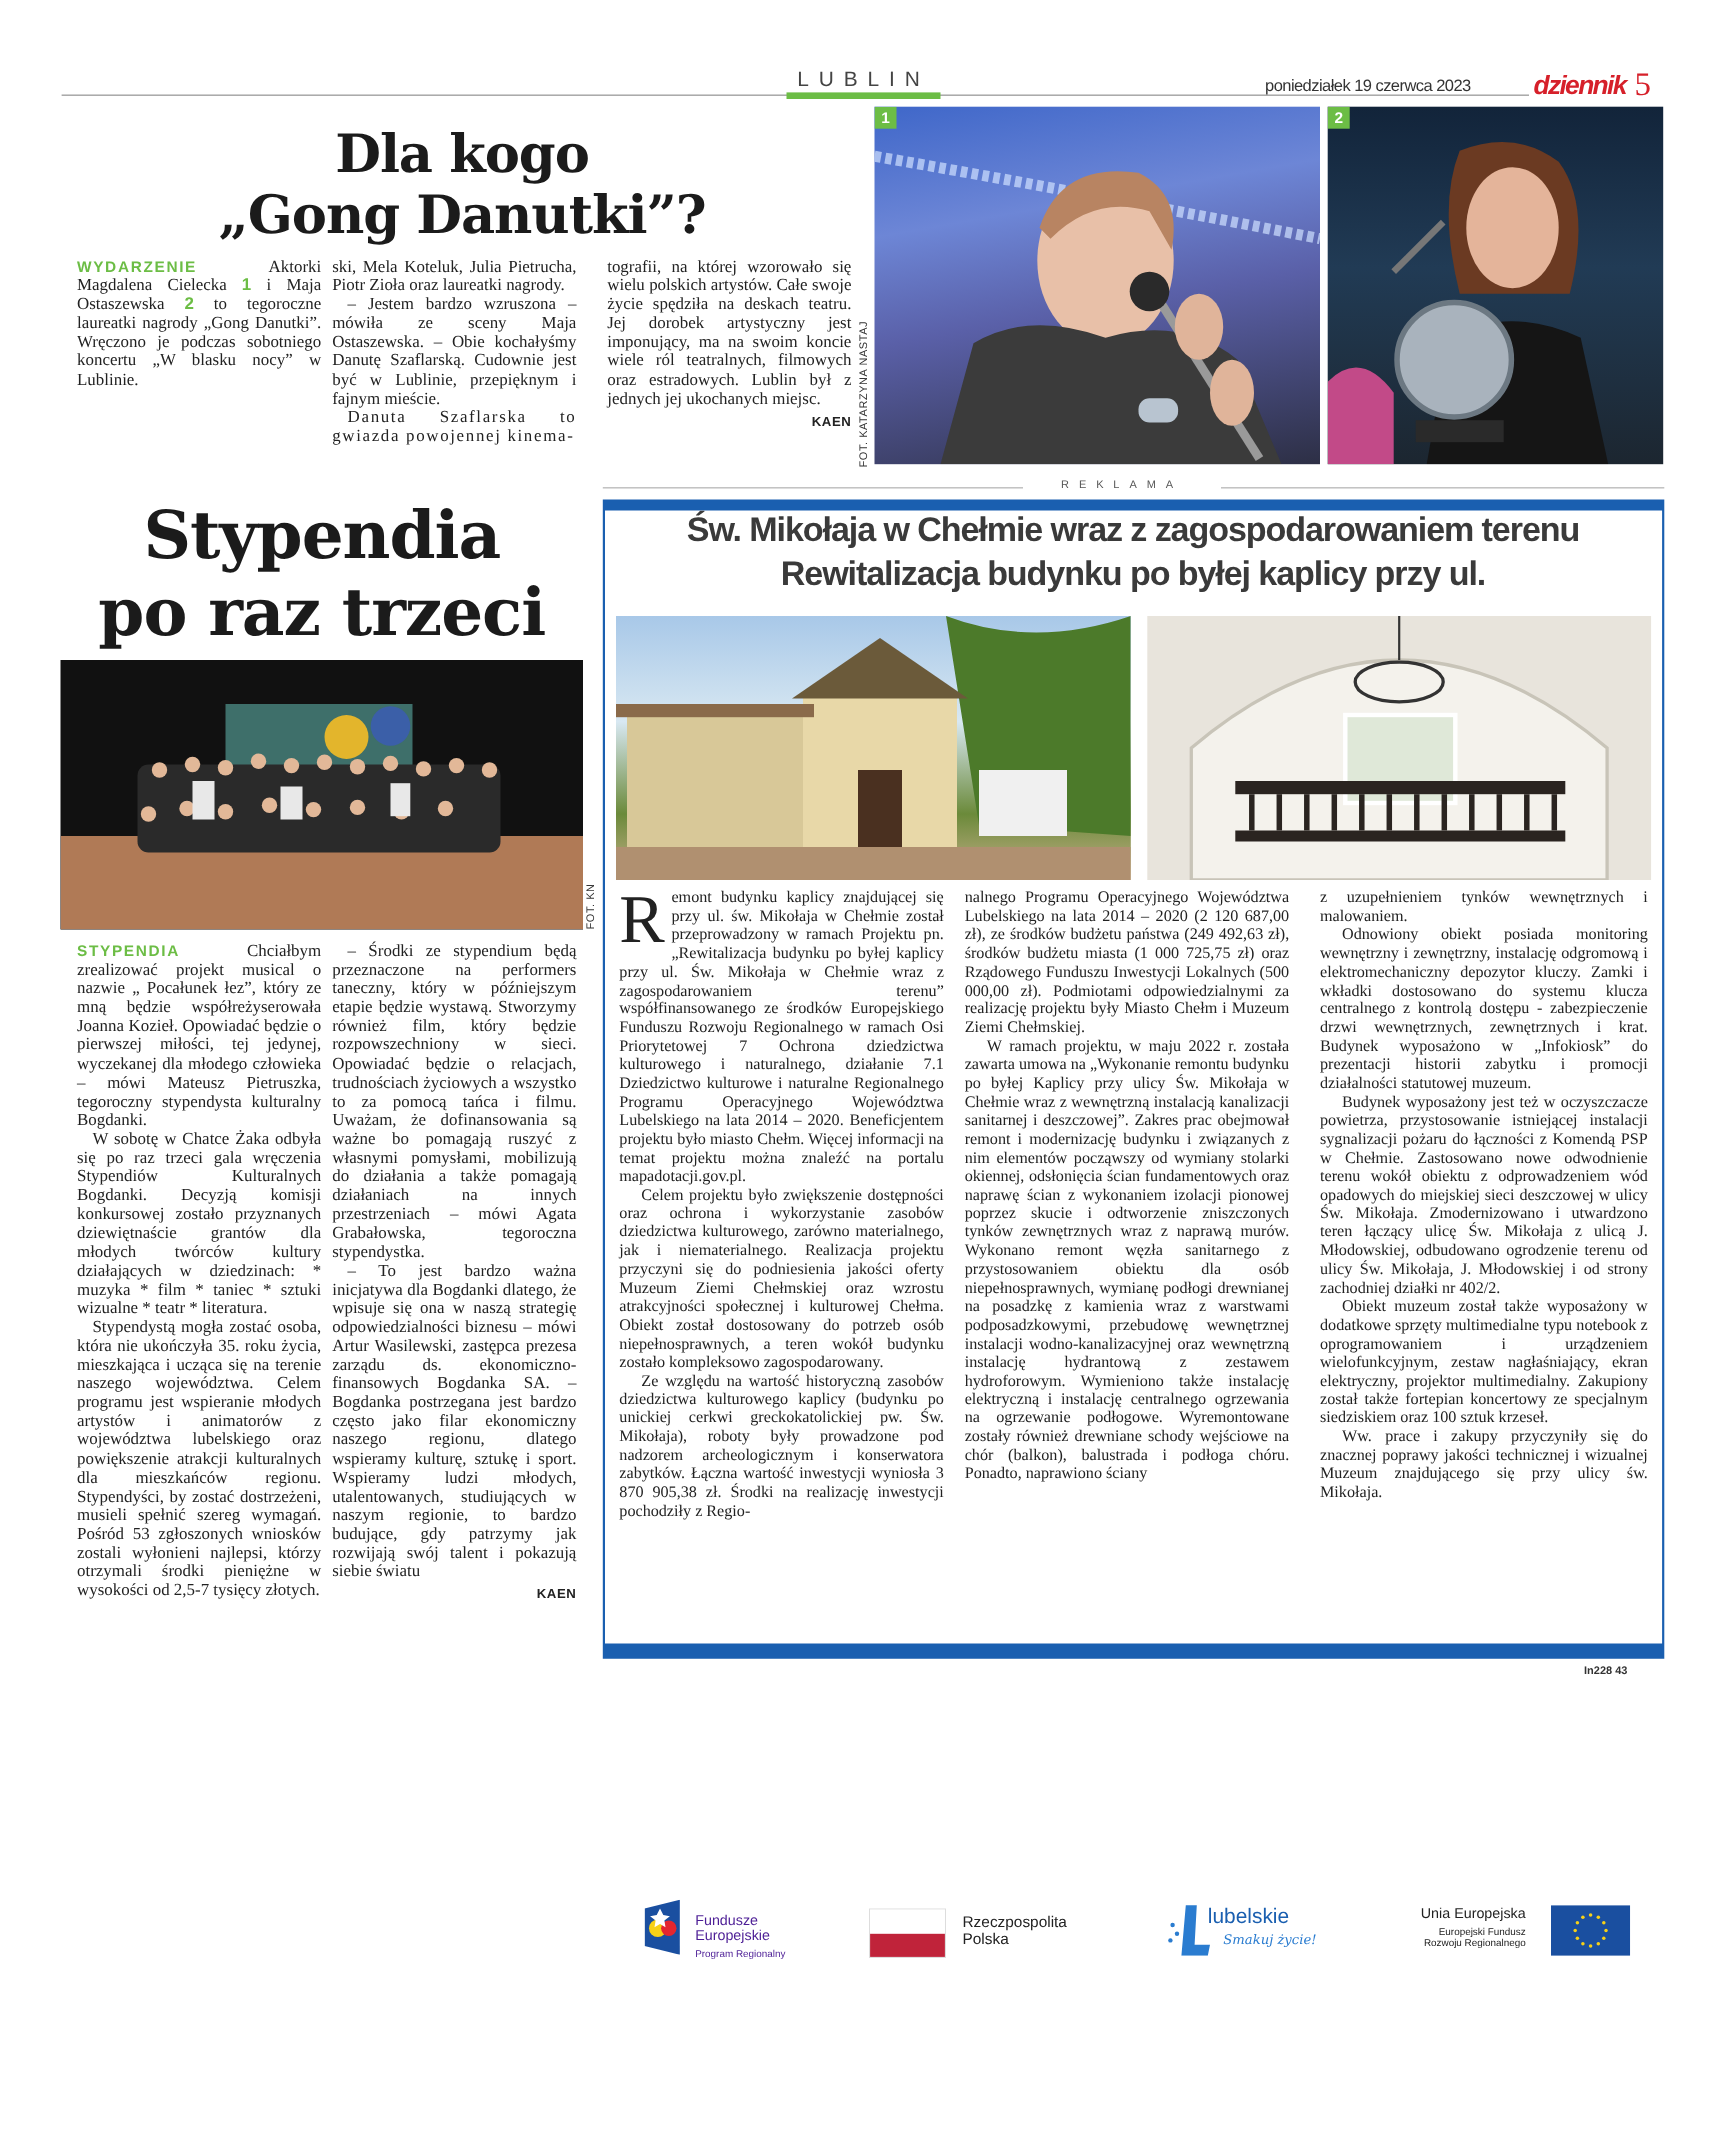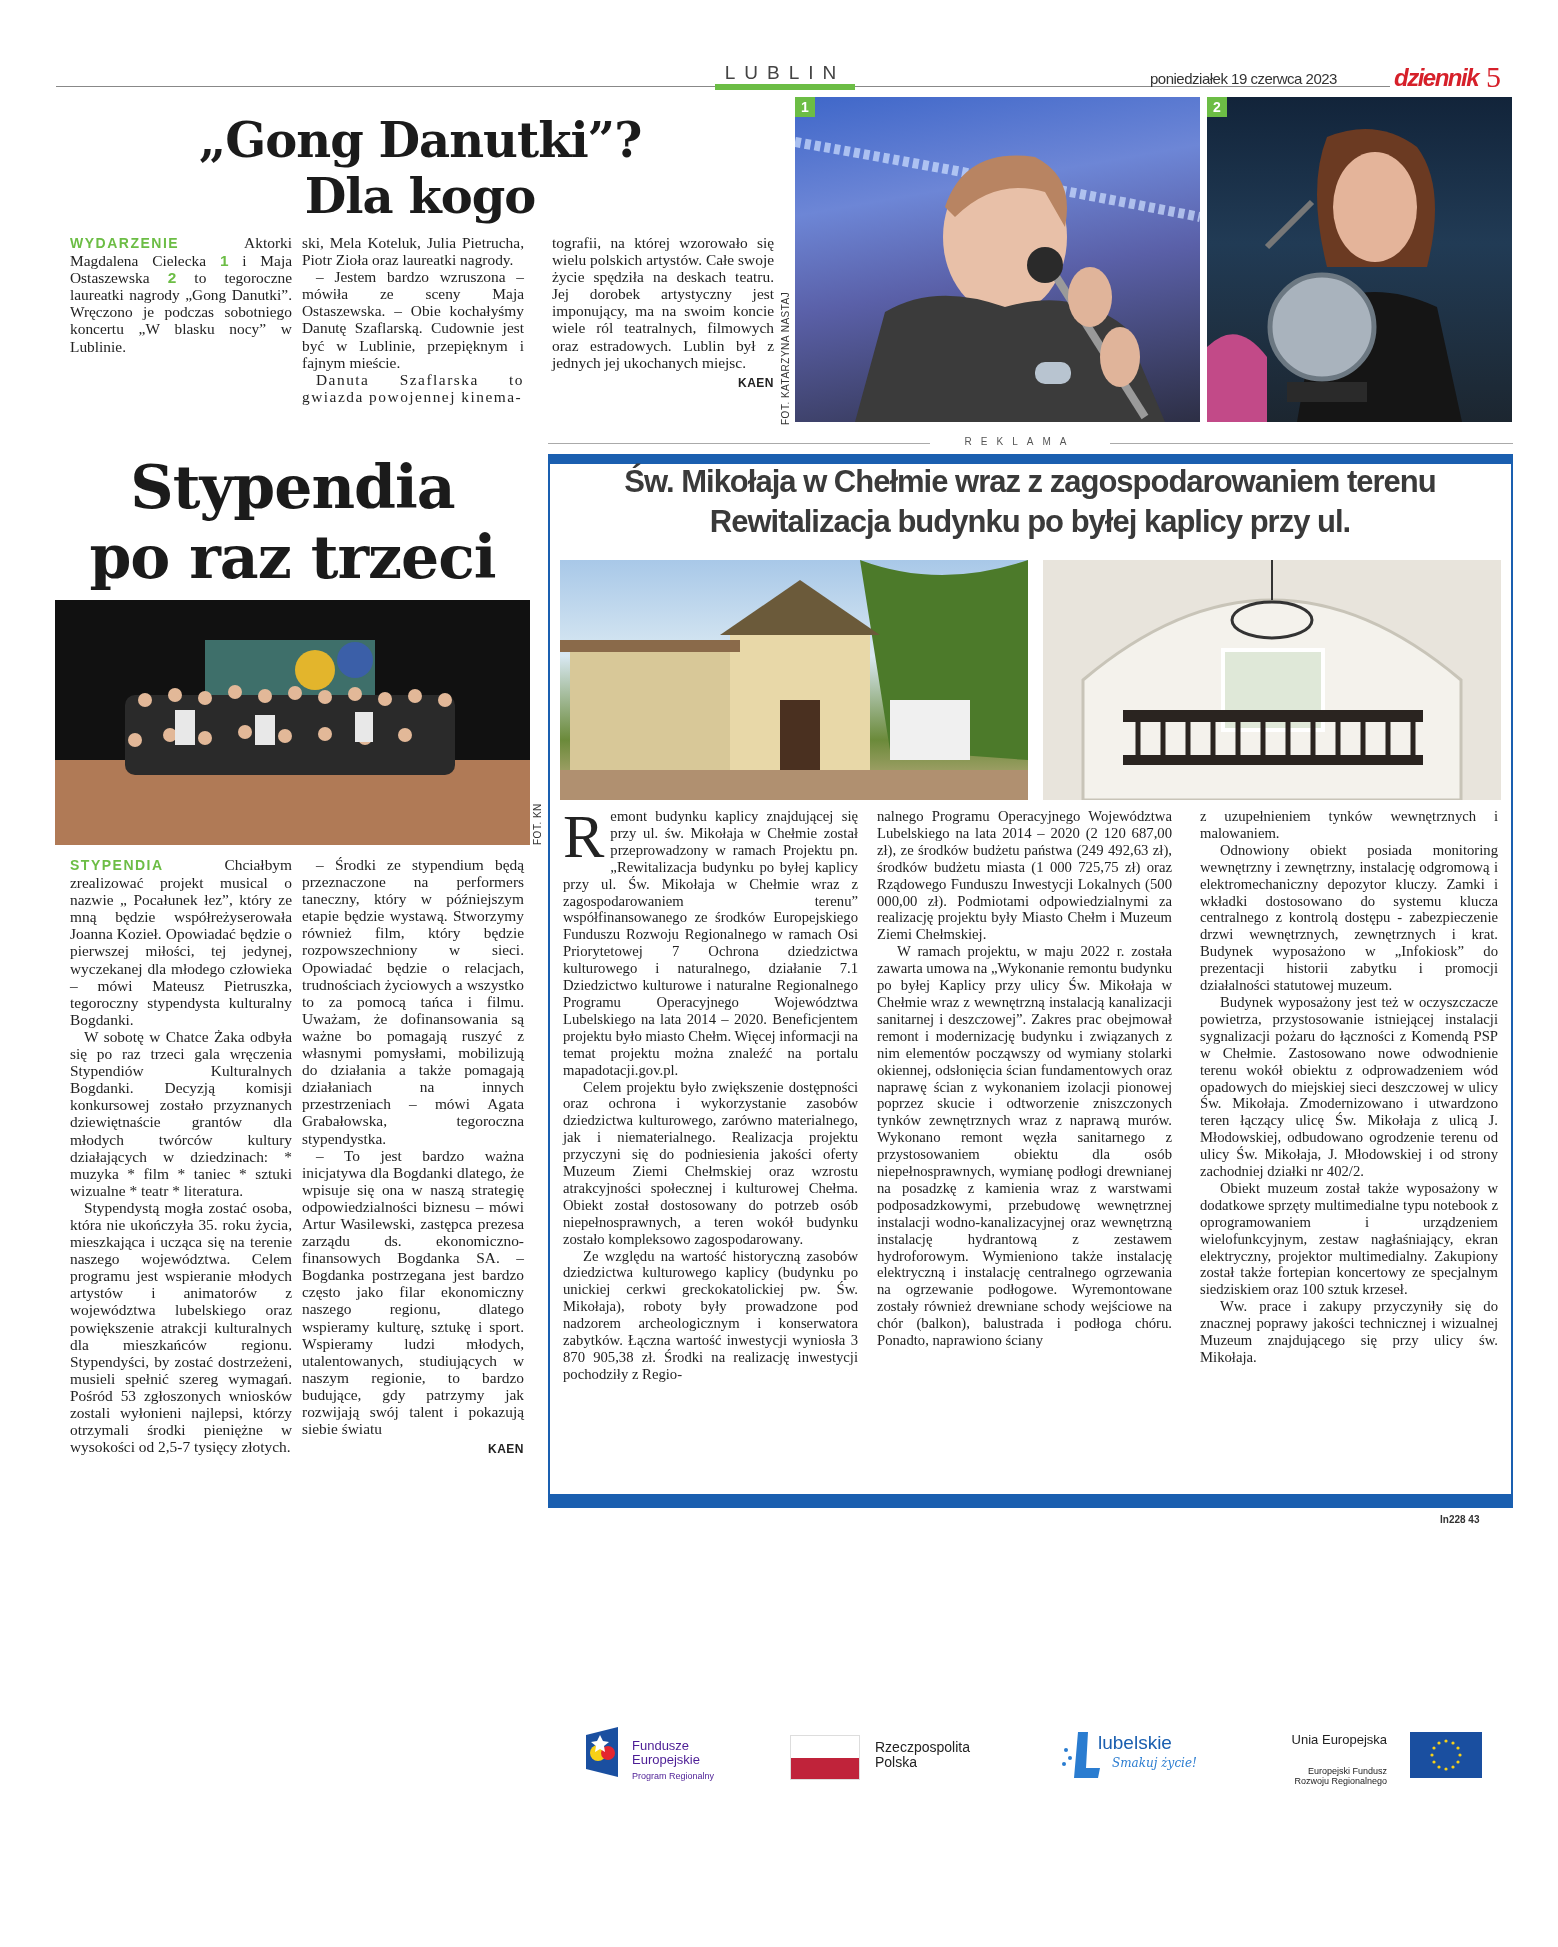--- a/index.html
+++ b/index.html
@@ -36,22 +36,22 @@
 <body>
 
 <div class="abs hdr-line"></div>
 <div class="abs section">LUBLIN</div>
 <div class="abs section-bar"></div>
 <div class="abs date">poniedziałek 19 czerwca 2023</div>
 <div class="abs logo">dziennik</div>
 <div class="abs pageno">5</div>
 
 <div class="abs headline h1">
+  <div>Dla kogo</div>
   <div>„Gong Danutki”?</div>
-  <div>Dla kogo</div>
 </div>
 
 <div class="abs col" style="left:70px;top:234px;width:222px">
   <p class="first"><span class="lead">WYDARZENIE</span><span> Aktorki Magdalena Cielecka </span><span class="num">1</span><span> i Maja Ostaszewska </span><span class="num">2</span><span> to tegoroczne laureatki nagrody „Gong Danutki”. Wręczono je podczas sobotniego koncertu „W blasku nocy” w Lublinie.</span></p>
 </div>
 <div class="abs col" style="left:302px;top:234px;width:222px">
   <p class="first">ski, Mela Koteluk, Julia Pietrucha, Piotr Zioła oraz laureatki nagrody.</p>
   <p>– Jestem bardzo wzruszona – mówiła ze sceny Maja Ostaszewska. – Obie kochałyśmy Danutę Szaflarską. Cudownie jest być w Lublinie, przepięknym i fajnym mieście.</p>
   <p style="letter-spacing:1.5px">Danuta Szaflarska to gwiazda powojennej kinema-</p>
 </div>
@@ -237,21 +237,21 @@
     <circle cx="6" cy="20" r="2" fill="#2a7cd0"></circle>
       <circle cx="10" cy="28" r="2" fill="#2a7cd0"></circle>
       <circle cx="4" cy="34" r="2" fill="#2a7cd0"></circle>
   </svg>
   <div class="sans" style="position:absolute;left:38px;top:2px;font-size:19px;color:#1a5fb0">lubelskie</div>
   <div style="position:absolute;left:52px;top:26px;font-size:12px;font-style:italic;color:#2a7cd0;font-family:'DejaVu Serif',serif">Smakuj życie!</div>
 </div>
 <div class="abs" style="left:1262px;top:1732px;width:220px;height:50px">
   <div class="sans" style="position:absolute;right:95px;top:0;text-align:right;white-space:nowrap;color:#222">
     <div style="font-size:13px">Unia Europejska</div>
-    <div style="font-size:9px;margin-top:19px">Europejski Fundusz</div>
+    <div style="font-size:9px;margin-top:4px">Europejski Fundusz</div>
     <div style="font-size:9px">Rozwoju Regionalnego</div>
   </div>
   <svg width="72" height="46" style="position:absolute;right:0;top:0">
     <rect width="72" height="46" fill="#1a4fa0"></rect>
     <g fill="#f7d117">
       <circle cx="36" cy="9" r="1.6"></circle>
         <circle cx="43" cy="11" r="1.6"></circle>
         <circle cx="48" cy="16" r="1.6"></circle>
         <circle cx="50" cy="23" r="1.6"></circle>
         <circle cx="48" cy="30" r="1.6"></circle>

